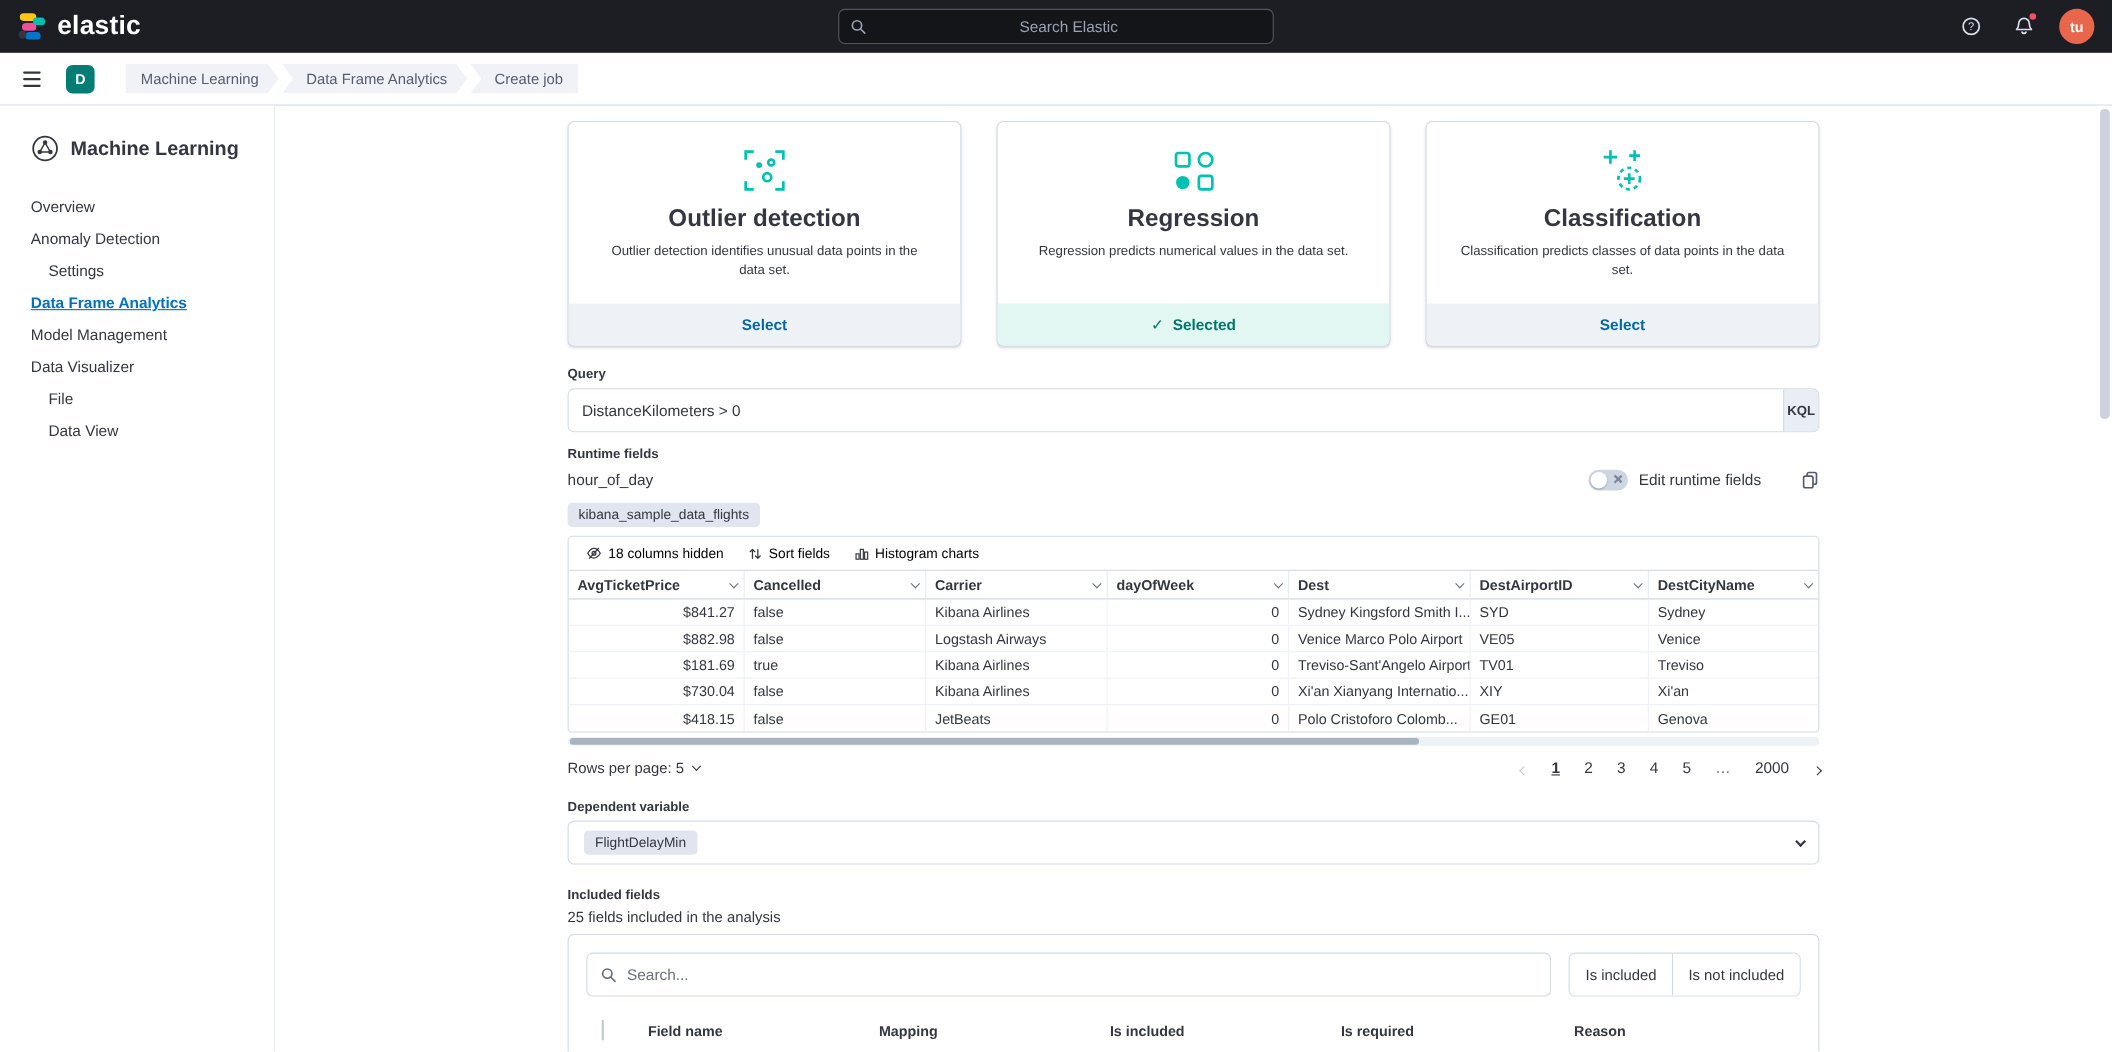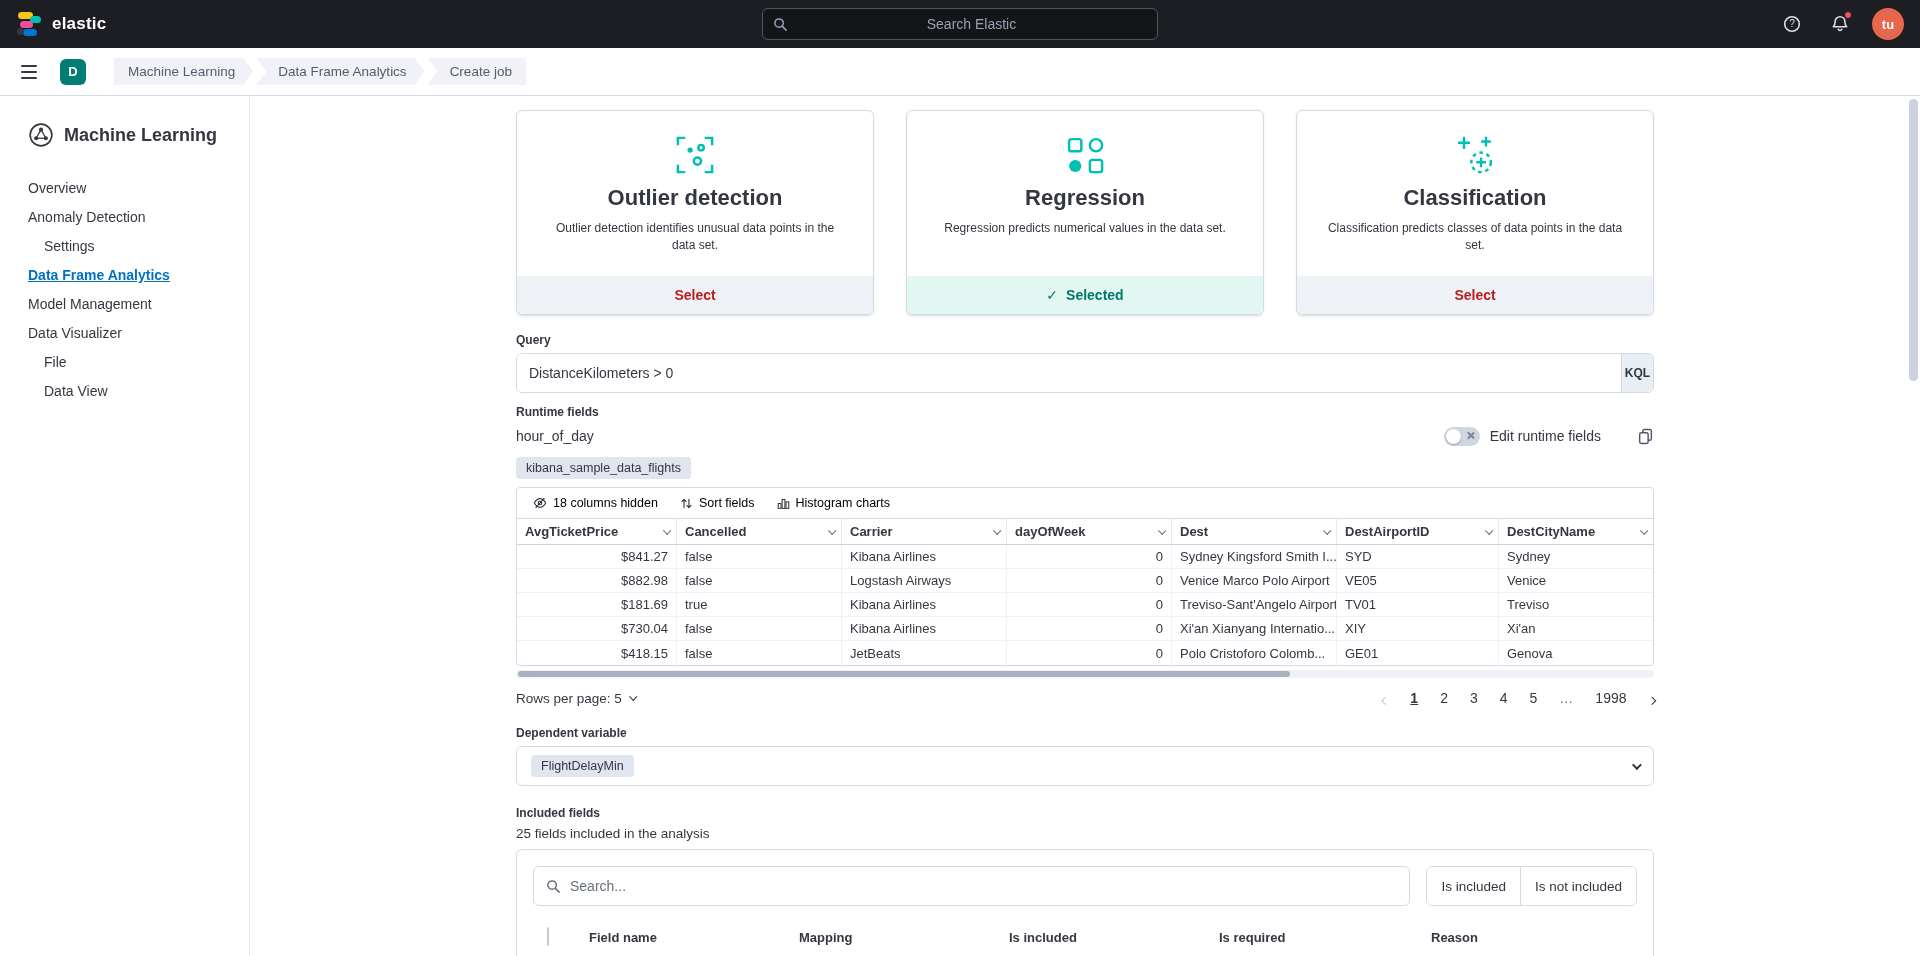--- a/index.html
+++ b/index.html
@@ -4,21 +4,21 @@
 <style>
   * { box-sizing: border-box; margin: 0; padding: 0; }
   html, body {
     width: 1920px; height: 956px; overflow: hidden;
     font-family: "Liberation Sans", "DejaVu Sans", sans-serif;
     background: #fff; color: #343741;
   }
   
   .topbar { height: 48px; background: #1d1e24; display: flex; align-items: center; padding: 0 16px; position: relative; }
   .brand { display: flex; align-items: center; gap: 10px; }
-  .brand-name { color: #fff; font-size: 17px; font-weight: 600; letter-spacing: .2px; }
+  .brand-name { color: #fff; font-size: 24px; font-weight: 600; letter-spacing: .2px; }
   .topsearch { position: absolute; left: 50%; transform: translateX(-50%); width: 396px; height: 32px;
     background: #141519; border: 1px solid #53565f; border-radius: 6px; display: flex; align-items: center; padding: 0 10px; gap: 8px; }
   .topsearch input { flex: 1; background: transparent; border: none; outline: none; color: #d4dae5; font-size: 14px; text-align: center; }
   .topsearch input::placeholder { color: #98a2b3; }
   .top-actions { margin-left: auto; display: flex; align-items: center; gap: 16px; }
   .icon-btn { width: 32px; height: 32px; display: flex; align-items: center; justify-content: center; position: relative; cursor: pointer; }
   .notif-dot { position: absolute; top: 3px; right: 4px; width: 8px; height: 8px; border-radius: 50%; background: #f64e64; border: 1px solid #1d1e24; }
   .avatar { width: 32px; height: 32px; border-radius: 50%; background: #e7664c; color: #fff; font-size: 13px; font-weight: 700;
     display: flex; align-items: center; justify-content: center; cursor: pointer; }
   
@@ -45,21 +45,21 @@
   .content { width: 1138px; margin: 0 auto; padding-top: 14px; }
   .vscroll { position: absolute; top: 0; right: 0; width: 13px; height: 100%; background: #fff; }
   .vthumb { position: absolute; top: 3px; right: 2px; width: 9px; height: 282px; background: #ccd2dd; border-radius: 5px; cursor: pointer; }
   
   .cards { display: grid; grid-template-columns: repeat(3, 1fr); gap: 32px; }
   .card { border: 1px solid #d3dae6; border-radius: 6px; background: #fff; height: 205px; display: flex; flex-direction: column;
     align-items: center; padding-top: 22px; box-shadow: 0 2px 2px -1px rgba(152,162,179,.3), 0 1px 5px -2px rgba(152,162,179,.3); }
   .card-title { font-size: 22px; font-weight: 700; margin-top: 8px; }
   .card-desc { font-size: 12px; line-height: 1.45; text-align: center; margin-top: 9px; padding: 0 30px; }
   .card-footer { margin-top: auto; width: 100%; height: 38px; background: #eef2f7; border-radius: 0 0 6px 6px; display: flex;
-    align-items: center; justify-content: center; gap: 8px; font-size: 14px; font-weight: 600; color: #b91c1c; cursor: pointer; }
+    align-items: center; justify-content: center; gap: 8px; font-size: 14px; font-weight: 600; color: #0369a1; cursor: pointer; }
   .card.selected .card-footer { background: #e2f7f2; color: #00776b; }
   .check { font-size: 14px; }
   
   .section-label { font-size: 12px; font-weight: 700; color: #343741; }
   .query-block { margin-top: 18px; }
   .query-input-wrap { margin-top: 6px; display: flex; height: 40px; border: 1px solid #d3dae6; border-radius: 6px; overflow: hidden; background: #fff; }
   .query-input { flex: 1; border: none; outline: none; font-size: 14px; padding: 0 12px; color: #343741; background: #fff; }
   .kql { width: 32px; background: #e9eef5; border-left: 1px solid #d3dae6; display: flex; align-items: center; justify-content: center;
     font-size: 12px; font-weight: 700; cursor: pointer; }
   .runtime { margin-top: 12px; }
@@ -408,21 +408,21 @@
           <span class="chev down sm"></span>
         </div>
         <div class="pagination">
           <span class="pg-prev"><span class="chev left sm"></span></span>
           <span class="page active">1</span>
           <span class="page">2</span>
           <span class="page">3</span>
           <span class="page">4</span>
           <span class="page">5</span>
           <span class="page ellipsis">…</span>
-          <span class="page">1998</span>
+          <span class="page">2000</span>
           <span class="pg-next"><span class="chev right sm"></span></span>
         </div>
       </div>
 
       
       <div class="depvar">
         <div class="section-label">Dependent variable</div>
         <div class="select-box">
           <span class="select-badge">FlightDelayMin</span>
           <span class="chev down"></span>

